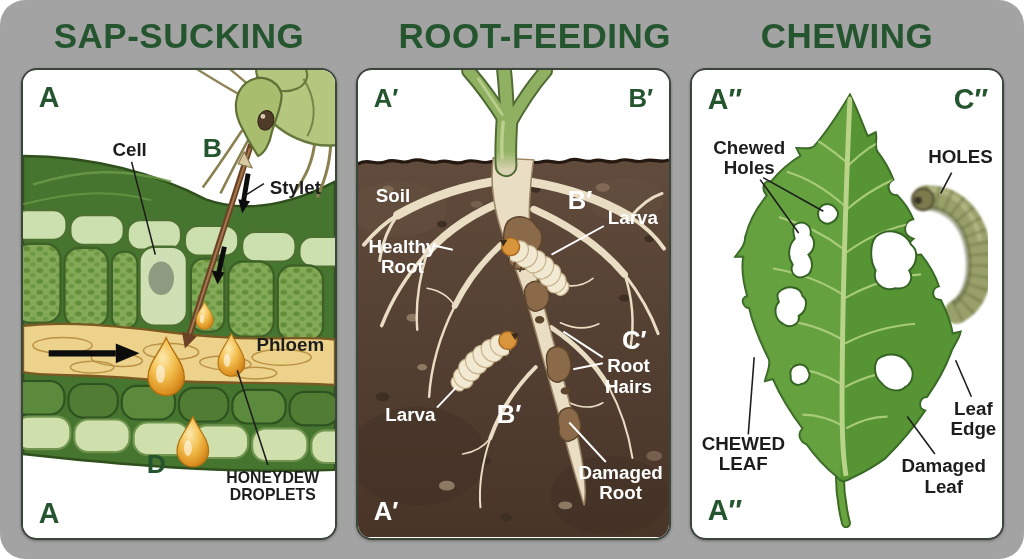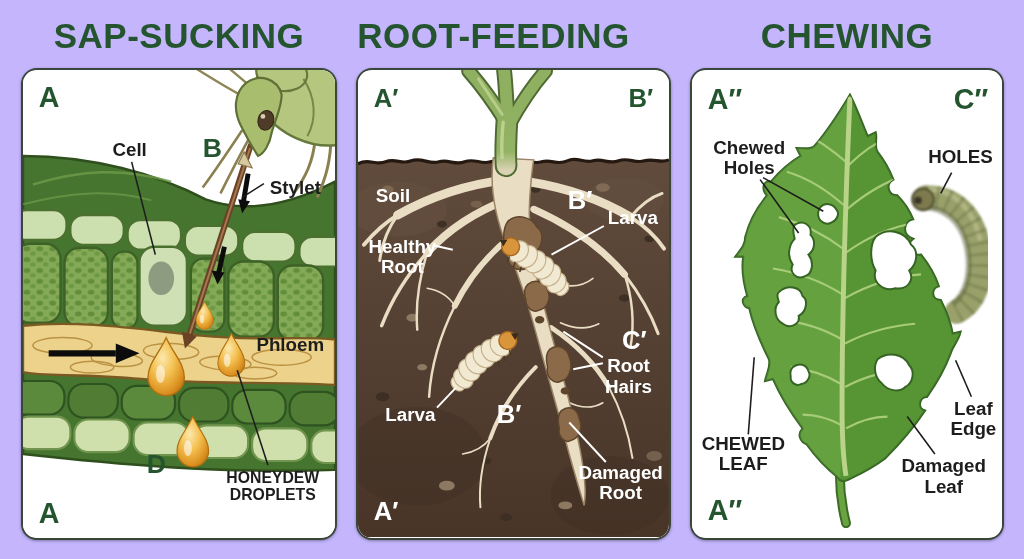--- a/index.html
+++ b/index.html
@@ -1,17 +1,17 @@
 <!DOCTYPE html>
 <html><head>
 <meta charset="utf-8">
 <style>
   html,body{margin:0;padding:0;background:#fff;}
-  .stage{position:relative;width:1024px;height:559px;background:#c4b5fd;overflow:hidden;
-         font-family:"Liberation Sans",sans-serif;}
+  .stage{position:relative;width:1024px;height:559px;background:#a3a3a3;overflow:hidden;
+         font-family:"Liberation Sans",sans-serif;border-radius:25px;}
   .panel-title{position:absolute;top:16px;text-align:center;font-size:35px;font-weight:800;
          letter-spacing:.5px;color:#24552f;font-family:"Liberation Sans",sans-serif;}
   .panel{position:absolute;top:68px;height:472px;background:#fff;border:2px solid #3b463b;
          border-radius:16px;overflow:hidden;box-shadow:0 1px 3px rgba(0,0,0,.35);box-sizing:border-box;}
   .panel svg{display:block;width:100%;height:100%;}
   
   text{font-family:"Liberation Sans",sans-serif;}
   .t-black{fill:#1d1d1d;font-size:19px;font-weight:700;}
   .t-white{fill:#ffffff;font-size:19px;font-weight:700;}
   .t-corner{fill:#24552f;font-size:29px;font-weight:700;}
@@ -20,21 +20,21 @@
   .t-big-white{fill:#ffffff;font-size:26px;font-weight:700;}
   .ptr{stroke:#1d1d1d;stroke-width:1.6;fill:none;}
   .ptr-w{stroke:#ffffff;stroke-width:2;fill:none;}
 </style>
 </head>
 <body>
 
 <div class="stage">
 
   <div class="panel-title" style="left:21px;width:316px;">SAP-SUCKING</div>
-  <div class="panel-title" style="left:336px;width:315px;">ROOT-FEEDING</div>
+  <div class="panel-title" style="left:356px;width:315px;text-align:right;">ROOT-FEEDING</div>
   <div class="panel-title" style="left:690px;width:314px;text-align:center;">CHEWING</div>
 
   <div class="panel" style="left:21px;width:316px;">
   <svg viewBox="0 0 316 472">
     <defs>
       <pattern id="mot" width="13" height="11" patternUnits="userSpaceOnUse">
         <rect width="13" height="11" fill="#85aa57"></rect>
         <ellipse cx="4" cy="4" rx="3.4" ry="2.6" fill="#628e3c"></ellipse>
         <ellipse cx="10" cy="9" rx="2.8" ry="2.2" fill="#6d9845"></ellipse>
       </pattern>

